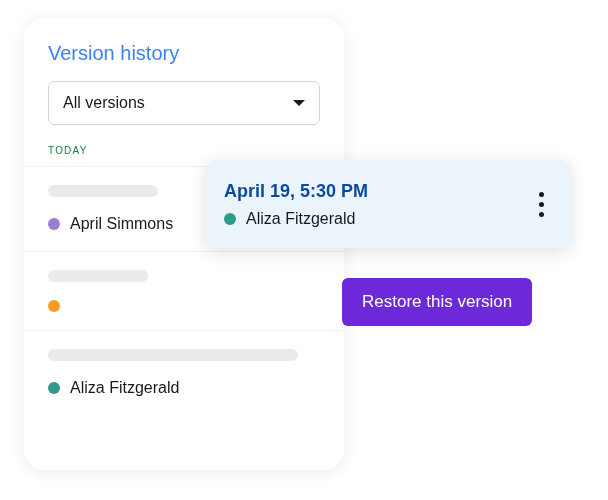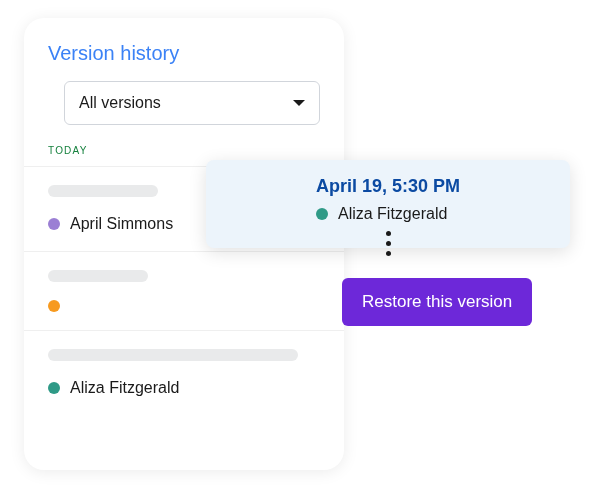--- a/index.html
+++ b/index.html
@@ -22,21 +22,21 @@
     padding: 24px 0 0 0;
     overflow: hidden;
   }
   .panel-title {
     font-size: 20px;
     font-weight: 500;
     color: #3b82f6;
     padding: 0 24px 16px 24px;
   }
   .dropdown {
-    margin: 0 24px 20px 40px;
+    margin: 0 24px 20px 24px;
     height: 44px;
     border: 1px solid #d1d5db;
     border-radius: 6px;
     display: flex;
     align-items: center;
     justify-content: space-between;
     padding: 0 14px;
     cursor: pointer;
   }
   .dropdown-label {
@@ -88,21 +88,20 @@
     top: 160px;
     width: 364px;
     height: 88px;
     background: #ecf4fb;
     border-radius: 8px;
     box-shadow: 0 4px 18px rgba(0,0,0,0.12);
     padding: 16px 18px;
     display: flex;
     align-items: center;
     justify-content: space-between;
-    flex-direction: column;
   }
   .popover-main { display: flex; flex-direction: column; gap: 8px; }
   .popover-time {
     font-size: 18px;
     font-weight: 600;
     color: #0b4aa2;
   }
   .popover-author {
     display: flex;
     align-items: center;

